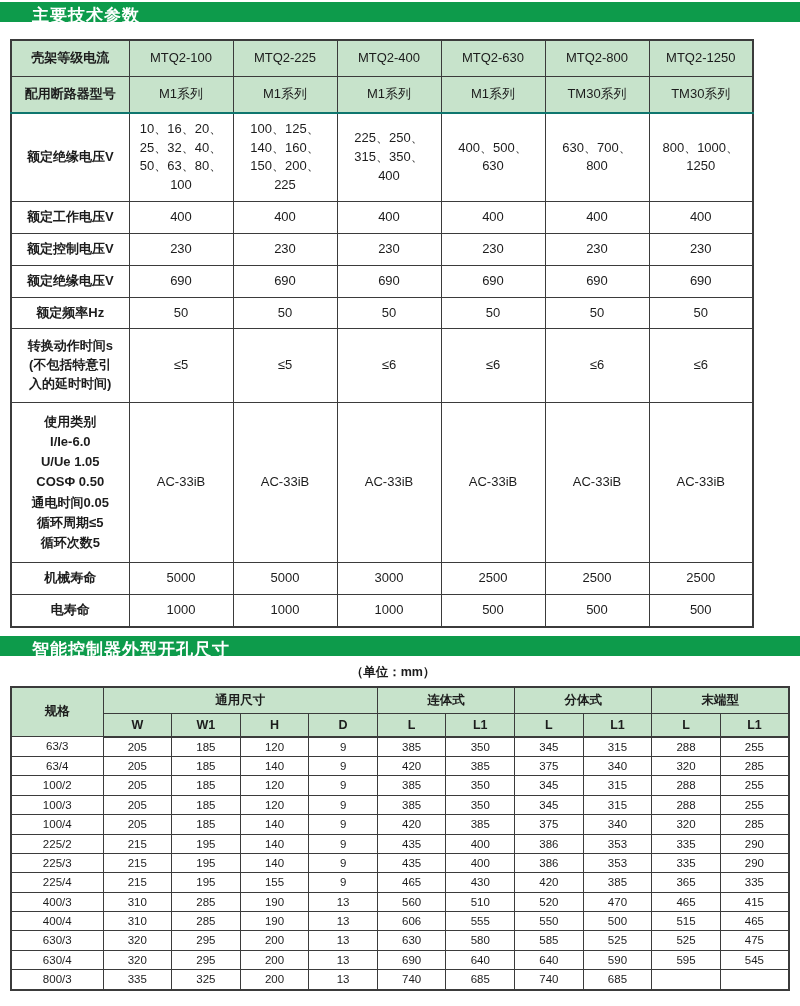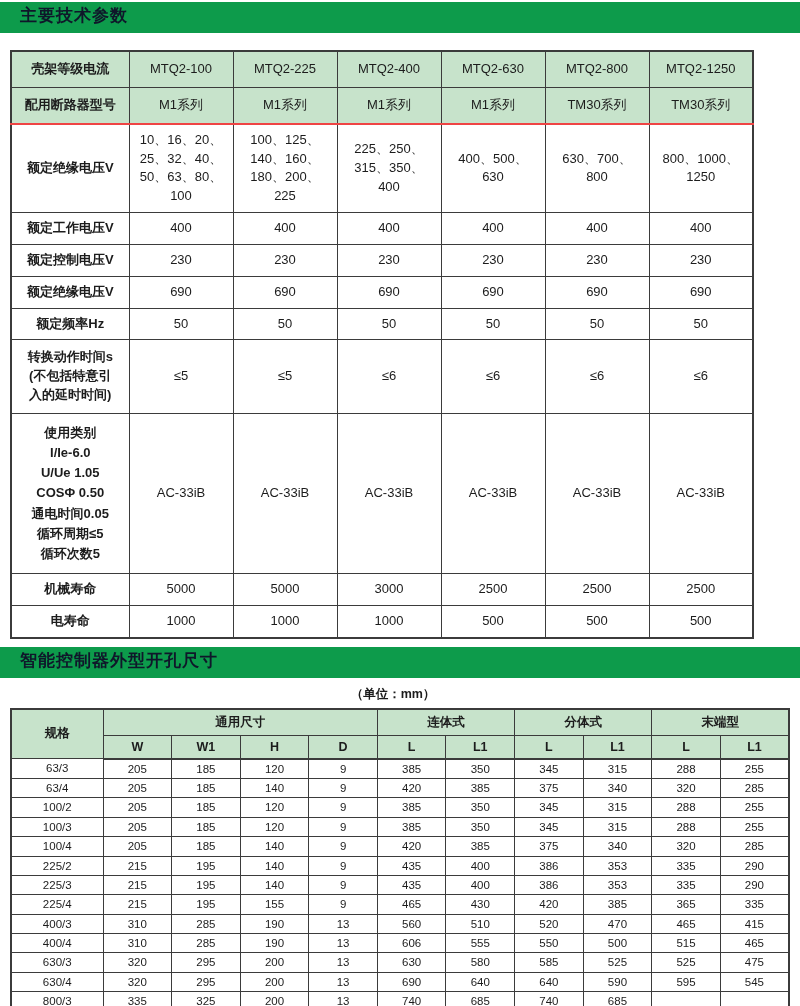--- a/index.html
+++ b/index.html
@@ -7,28 +7,28 @@
     width:800px;
     font-family:"Liberation Sans","DejaVu Sans",sans-serif;
     color:#1c1c1c;
     -webkit-font-smoothing:antialiased;
   }
   .page{width:800px;min-height:1006px;background:#fff;box-sizing:border-box;padding-top:2px;}
 
   
   .section-bar{
     width:100%;
-    height:31px;
+    height:20px;
     line-height:28px;
     background:#0d9b4b;
-    color:#0f172a;
+    color:#ffffff;
     font-weight:bold;
     font-size:17px;
     letter-spacing:1px;
-    padding-left:20px;
+    padding-left:32px;
     box-sizing:border-box;
   }
   .bar2{margin-top:8px;}
 
   
   table{border-collapse:collapse;table-layout:fixed;}
   .t1{
     width:744px;
     margin:17px 10px 0 10px;
     border:2px solid #3b3b3b;
@@ -39,21 +39,21 @@
     text-align:center;
     vertical-align:middle;
     padding:6px 3px;
     white-space:pre-line;
     line-height:1.45;
     background:#ffffff;
   }
   .t1 th{font-weight:bold;}
   .t1 col.lbl{width:118px;}
   .t1 tr.hdr th,.t1 tr.hdr td{background:#c7e3cb;padding:8px 3px;}
-  .t1 tr.hdr2 th,.t1 tr.hdr2 td{border-bottom:2px solid #ef4444;}
+  .t1 tr.hdr2 th,.t1 tr.hdr2 td{border-bottom:2px solid #0f766e;}
   .t1 td.val{font-weight:normal;}
   .t1 tr.tall td,.t1 tr.tall th{padding:8px 3px;}
   .t1 tr.xtall td,.t1 tr.xtall th{padding:9px 19px;line-height:1.55;}
 
   
   .unit{
     text-align:center;
     font-weight:bold;
     font-size:12.5px;
     padding:8px 14px 5px 0;
@@ -123,21 +123,21 @@
           <td class="val">TM30系列</td>
         </tr>
         <tr>
           <th>额定绝缘电压V</th>
           <td class="val">10、16、20、
 25、32、40、
 50、63、80、
 100</td>
           <td class="val">100、125、
 140、160、
-180、200、
+150、200、
 225</td>
           <td class="val">225、250、
 315、350、
 400</td>
           <td class="val">400、500、
 630</td>
           <td class="val">630、700、
 800</td>
           <td class="val">800、1000、
 1250</td>

